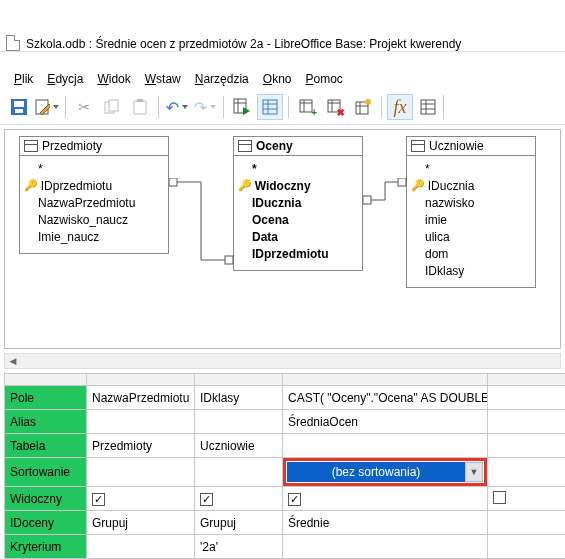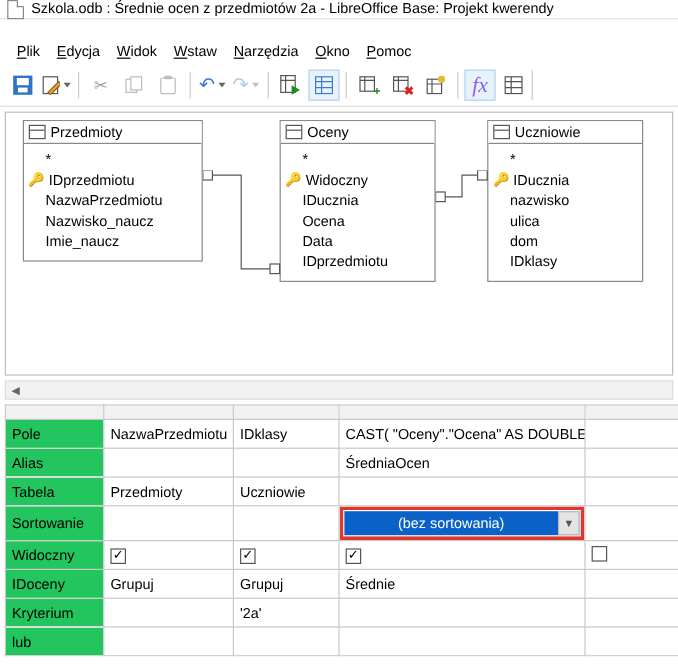--- a/index.html
+++ b/index.html
@@ -1,17 +1,17 @@
 <!DOCTYPE html>
 <html><head>
 <meta charset="utf-8">
 <style>
   * { box-sizing: border-box; margin: 0; padding: 0; }
   body { font-family: "Segoe UI", Tahoma, sans-serif; font-size: 12px; background: #fff; color: #000; width: 565px; }
-  .titlebar { display: flex; align-items: flex-start; height: 16px; padding: 0 6px; background: #fff; border-bottom: 1px solid #e5e5e5; }
+  .titlebar { display: flex; align-items: flex-end; height: 32px; padding: 0 6px; background: #fff; border-bottom: 1px solid #e5e5e5; margin-top: 20px; }
   .titlebar .doc-icon { width: 14px; height: 16px; border: 1px solid #888; margin-right: 6px; position: relative; }
   .titlebar .doc-icon::after { content: ""; position: absolute; top: -1px; right: -1px; width: 5px; height: 5px; background: #fff; border-left: 1px solid #888; border-bottom: 1px solid #888; }
   .menubar { display: flex; gap: 2px; padding: 2px 8px; margin-top: 16px; }
   .menubar .menu-item { padding: 2px 6px; }
   .menubar .menu-item u { text-decoration: underline; }
   .toolbar { display: flex; align-items: center; padding: 4px 6px; gap: 2px; border-bottom: 1px solid #ddd; }
   .tb-btn { width: 26px; height: 26px; display: flex; align-items: center; justify-content: center; border: 1px solid transparent; font-size: 14px; position: relative; }
   .tb-btn.disabled { opacity: 0.4; }
   .tb-drop::after { content: ""; border-left: 3px solid transparent; border-right: 3px solid transparent; border-top: 4px solid #666; margin-left: 3px; }
   .tb-sep { width: 1px; height: 22px; background: #ccc; margin: 0 3px; }
@@ -35,21 +35,21 @@
   table.grid th { background: #f1f1f1; font-weight: normal; }
   table.grid td.hdr { background: #22c55e; }
   table.grid tr.colhead th { height: 12px; padding: 0; }
   .checkbox { width: 13px; height: 13px; border: 1px solid #555; display: inline-flex; align-items: center; justify-content: center; margin: 0 auto; }
   .checkbox.checked::after { content: "✓"; font-size: 11px; line-height: 1; }
   td.center { text-align: center; }
   .sort-cell-wrap { border: 3px solid #e1362f; padding: 1px; display: block; }
   .sort-select { display: flex; align-items: center; background: #0a62c9; color: #fff; height: 20px; text-align: center; }
   .sort-select .sort-val { flex: 1; padding: 0 4px; }
   .sort-select .sort-arrow { width: 18px; height: 20px; background: #e4e4e4; color: #555; display: flex; align-items: center; justify-content: center; border: 1px solid #bbb; font-size: 9px; }
-  .fx { color: #8b5cf6; font-style: italic; font-family: "Times New Roman", serif; font-size: 18px; }
+  .fx { color: #a16207; font-style: italic; font-family: "Times New Roman", serif; font-size: 18px; }
   .save-icn { width: 16px; height: 16px; background: #2f73c6; position: relative; }
   .save-icn::before { content: ""; position: absolute; left: 3px; top: 2px; width: 10px; height: 6px; background: #fff; }
   .save-icn::after { content: ""; position: absolute; left: 4px; bottom: 2px; width: 8px; height: 4px; background: #fff; }
   .undo-icn, .redo-icn { color: #3b7ad9; font-size: 16px; }
 </style>
 </head>
 <body>
 
 <div class="titlebar">
   <span class="doc-icon"></span>
@@ -173,21 +173,21 @@
         </div>
       <div class="field-row">
           <span>Nazwisko_naucz</span>
         </div>
       <div class="field-row">
           <span>Imie_naucz</span>
         </div>
     </div>
   </div>
 
-  <div class="table-box" style="left:228px; top:6px; width:130px;">
+  <div class="table-box" style="left:228px; top:6px; width:130px;font-weight:bold;">
     <div class="table-header">
         <span class="tbl-icon"></span>
         <span>Oceny</span>
       </div>
     <div class="table-body">
       <div class="field-row">
           <span>*</span>
         </div>
       <div class="field-row">
           <span class="key">🔑</span>
@@ -216,20 +216,23 @@
     <div class="table-body">
       <div class="field-row">
           <span>*</span>
         </div>
       <div class="field-row">
           <span class="key">🔑</span>
           <span>IDucznia</span>
         </div>
       <div class="field-row">
           <span>nazwisko</span>
+        </div>
+      <div class="field-row">
+          <span>imie</span>
         </div>
       <div class="field-row">
           <span>ulica</span>
         </div>
       <div class="field-row">
           <span>dom</span>
         </div>
       <div class="field-row">
           <span>IDklasy</span>
         </div>

